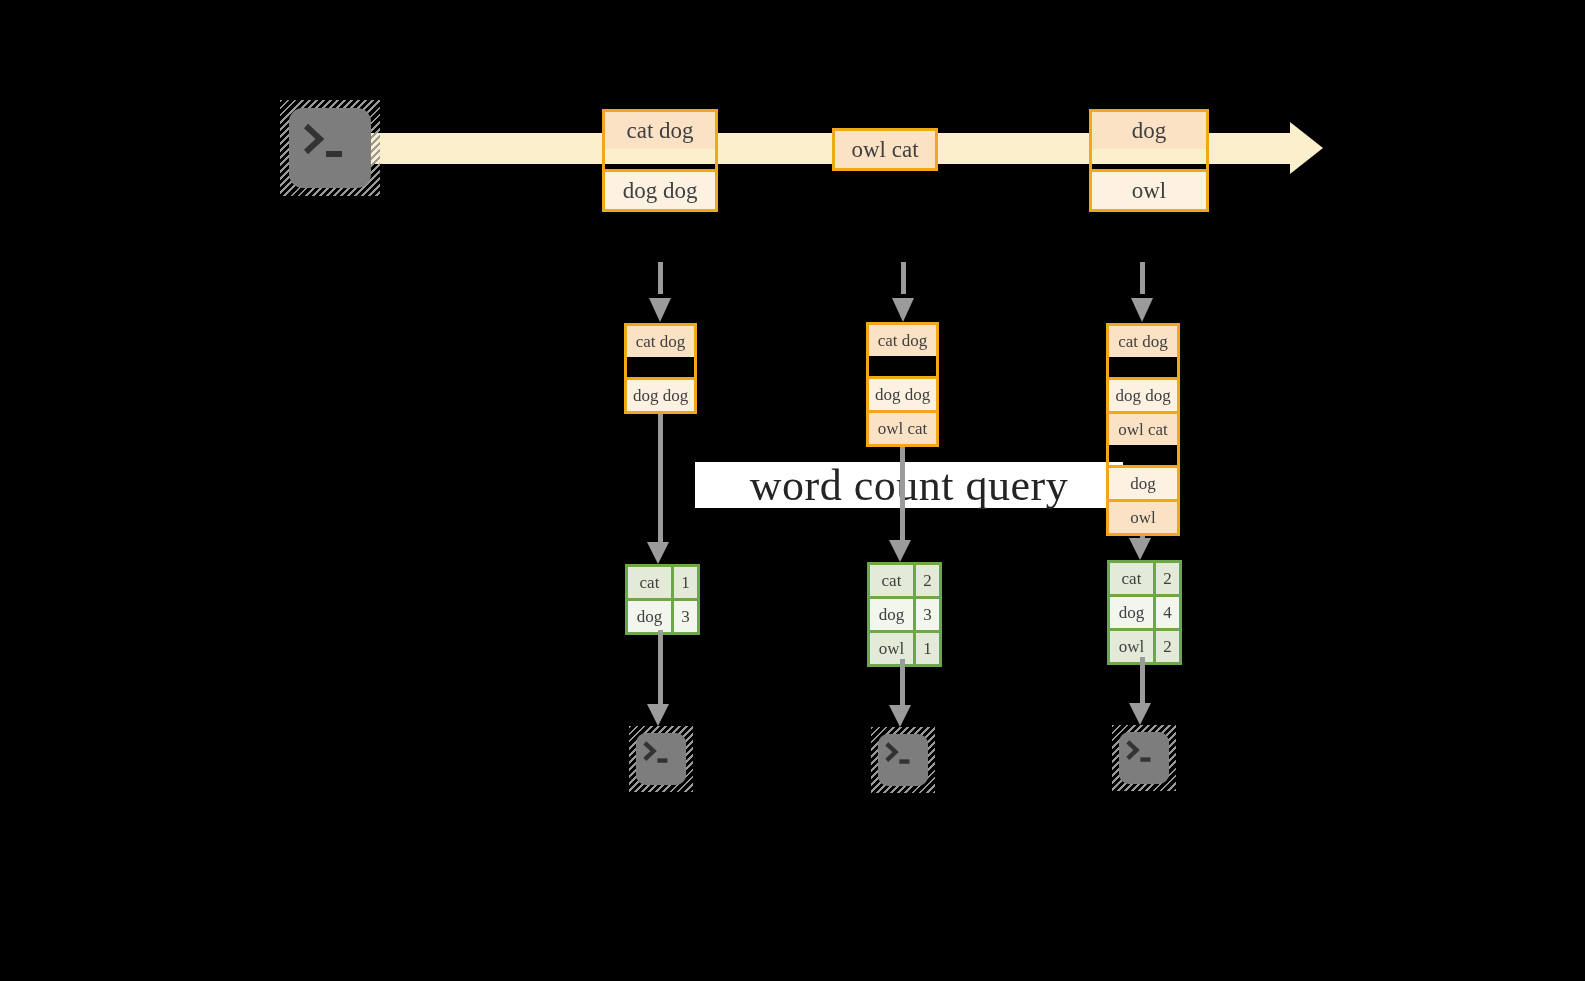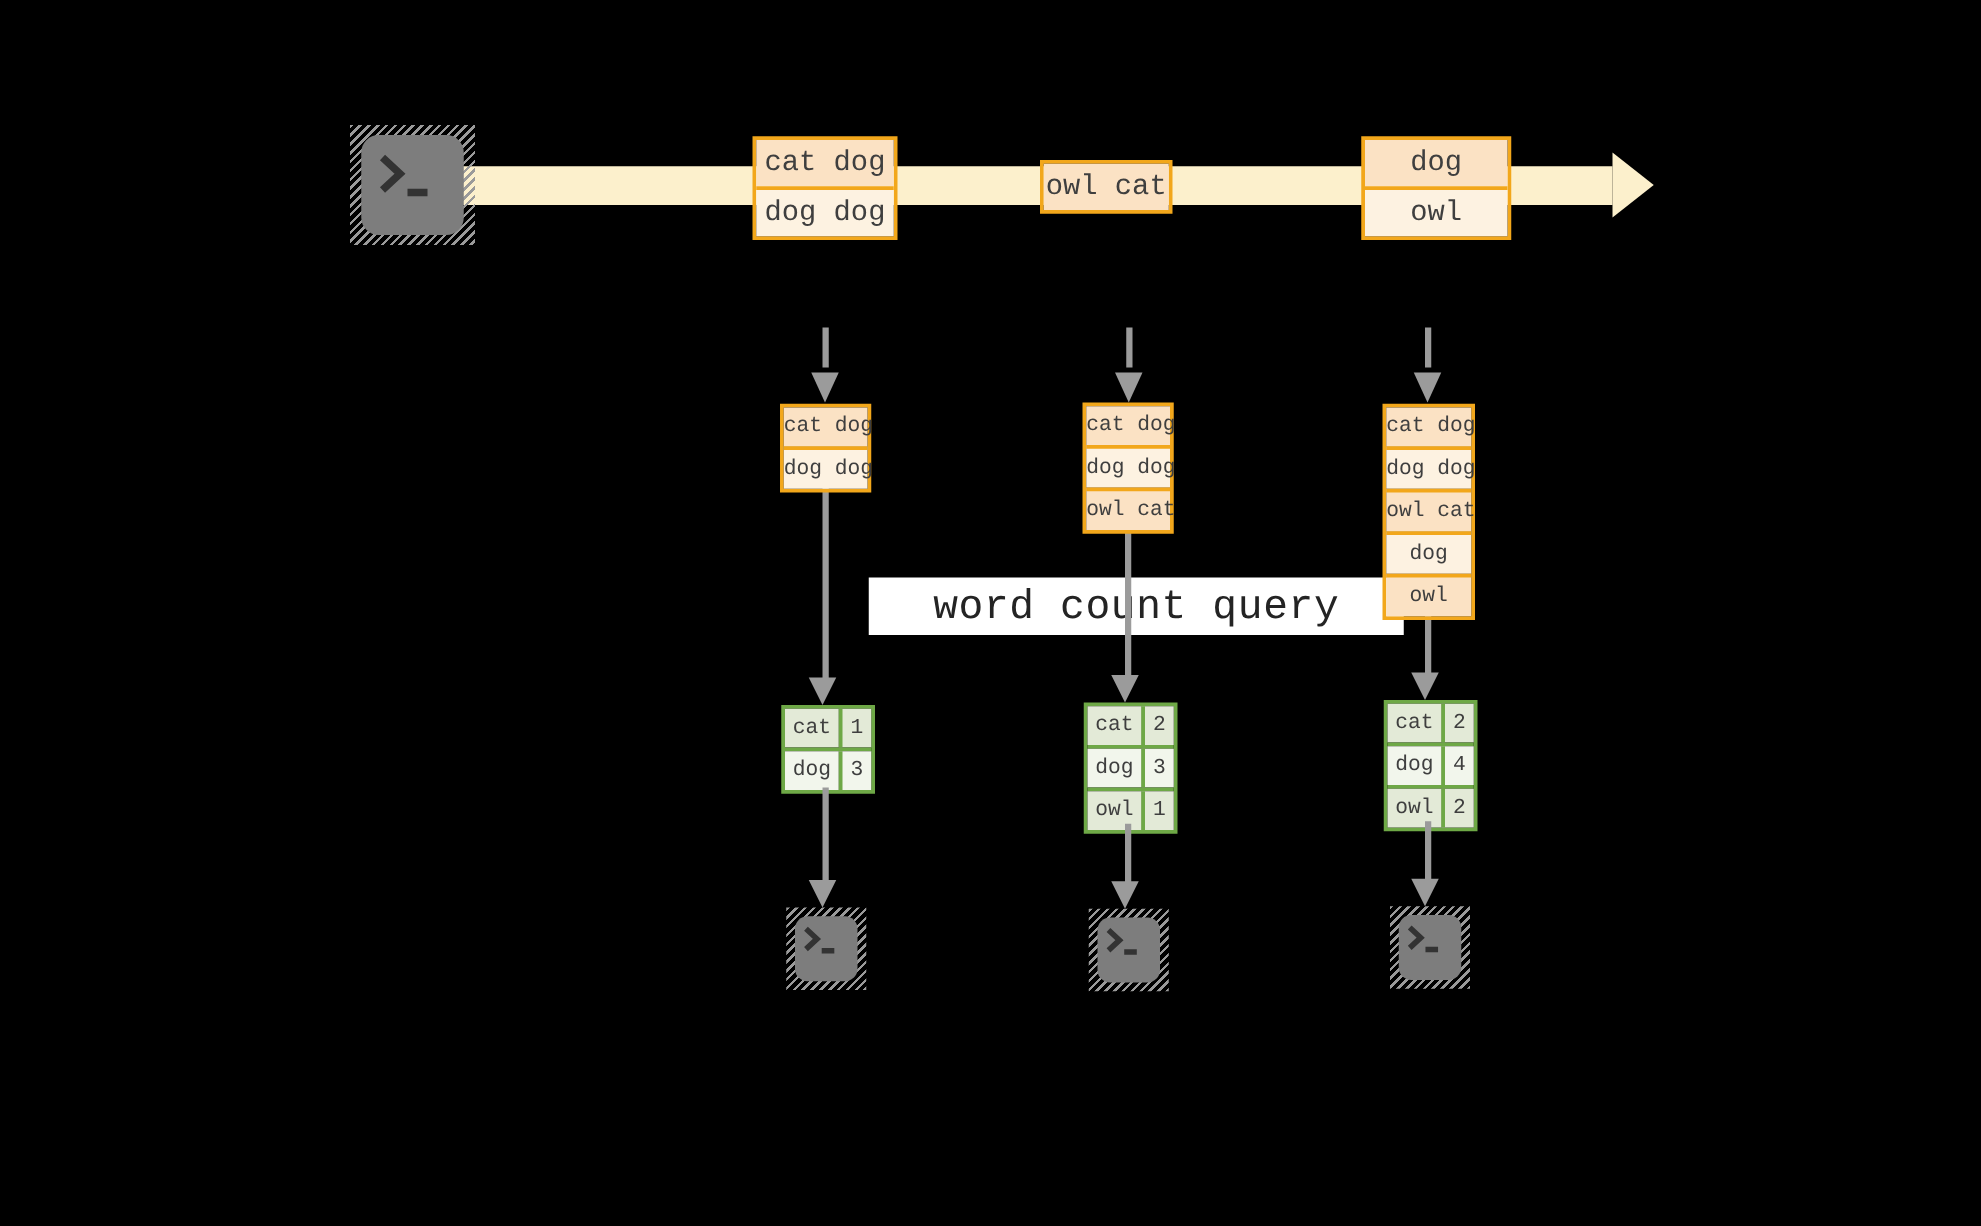--- a/index.html
+++ b/index.html
@@ -1,18 +1,18 @@
 <!DOCTYPE html>
 <html style="--background: #000000; --stream_band: #FCF0CC; --box_border_orange: #F2A71B; --cell_fill_peach: #FBE2C4; --cell_fill_cream: #FDF2E1; --table_border_green: #6EA846; --table_fill_dark: #E3EAD7; --table_fill_light: #F2F6EC; --arrow_gray: #9B9B9B; --terminal_gray: #7D7D7D; --text_dark: #3F3F3F; --query_text: #242424; --query_band_bg: #FFFFFF;"><head>
 <meta charset="utf-8">
 <style>
   html,body{margin:0;padding:0;background:#000;}
   #canvas{
     position:relative;width:1585px;height:981px;background:var(--background,#000);
-    font-family:Liberation Mono, monospace;overflow:hidden;
+    font-family:Liberation Serif, serif;overflow:hidden;
   }
   
   .term{
     position:absolute;
     background:repeating-linear-gradient(135deg,#9a9a9a 0 2px,transparent 2px 5px);
   }
   .term .inner{
     position:absolute;background:var(--terminal_gray,#7d7d7d);
   }
   .term svg{position:absolute;}
@@ -29,21 +29,21 @@
   
   .obox{
     position:absolute;border:3px solid var(--box_border_orange,#F2A71B);
     display:flex;flex-direction:column;z-index:2;box-sizing:border-box;
   }
   .obox .cell{
     color:var(--text_dark,#3F3F3F);text-align:center;white-space:nowrap;
   }
   .obox .cell + .cell{border-top:3px solid var(--box_border_orange,#F2A71B);}
   .obox .cell.peach{background:var(--cell_fill_peach,#FBE2C4);}
-  .obox .cell.cream{background:var(--cell_fill_cream,#FDF2E1);}
+  .obox .cell.cream{background:var(--cell_fill_cream,#FDF2E1);margin-top:20px;}
   .stream-box .cell{height:37px;line-height:37px;font-size:23px;}
   .input-box .cell{height:31px;line-height:31px;font-size:17px;}
   .input-box{z-index:7;}
   
   .dasharrow{position:absolute;width:22px;z-index:2;}
   .dasharrow .dash{width:5px;height:32px;margin:0 auto;background:var(--arrow_gray,#9B9B9B);}
   .dasharrow .head{
     width:0;height:0;margin:4px auto 0;
     border-left:11px solid transparent;border-right:11px solid transparent;
     border-top:24px solid var(--arrow_gray,#9B9B9B);
@@ -55,21 +55,21 @@
     border-left:11px solid transparent;border-right:11px solid transparent;
     border-top:22px solid var(--arrow_gray,#9B9B9B);
   }
   .over-band{z-index:6;}
   
   .qband{
     position:absolute;left:695px;top:462px;width:428px;height:46px;
     background:var(--query_band_bg,#fff);z-index:5;
     display:flex;align-items:center;justify-content:center;
   }
-  .qband span{font-size:33px;color:var(--query_text,#242424);letter-spacing:0.5px;}
+  .qband span{font-size:44px;color:var(--query_text,#242424);letter-spacing:0.5px;}
   
   .gtable{
     position:absolute;border:3px solid var(--table_border_green,#6EA846);
     display:flex;flex-direction:column;z-index:2;box-sizing:border-box;
   }
   .gtable .row{display:flex;align-items:center;}
   .gtable .row + .row{border-top:3px solid var(--table_border_green,#6EA846);}
   .gtable .row .w{width:43px;}
   .gtable .row .c{width:23px;border-left:3px solid var(--table_border_green,#6EA846);}
   .gtable .row div{

